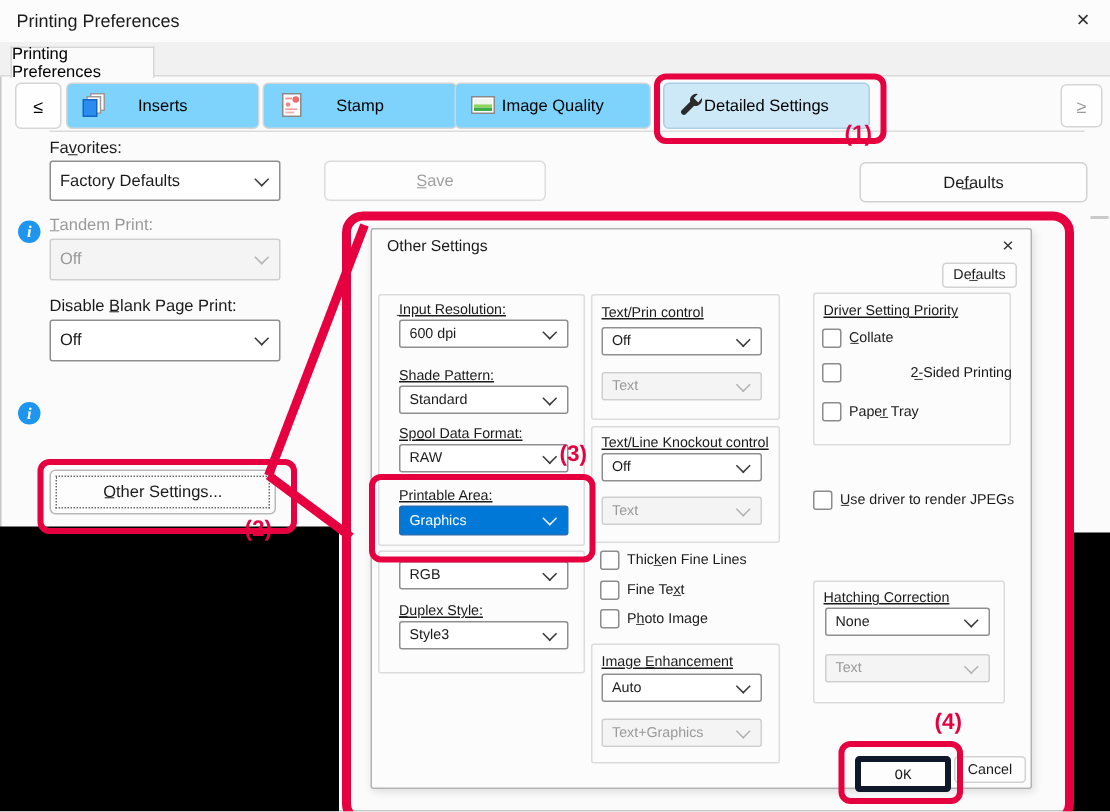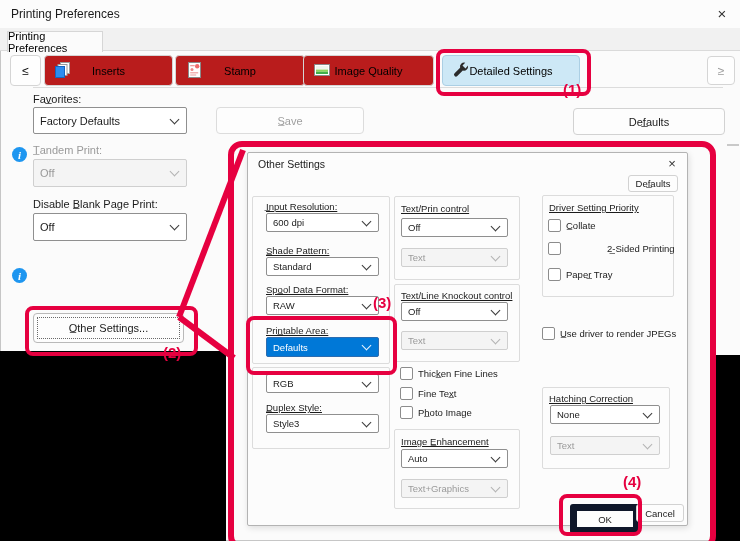--- a/index.html
+++ b/index.html
@@ -9,33 +9,33 @@
   .txt{white-space:nowrap;color:#1b1b1b;}
   .dis{color:#9a9a9a;}
   
   .titlebar{left:0;top:0;width:740px;height:28px;background:#fcfcfc;}
   .title{left:11px;top:7px;font-size:12px;}
   .closex{right:8px;top:5px;width:20px;height:18px;font-size:15px;color:#333;text-align:center;line-height:18px;cursor:pointer;}
   .tabstrip{left:0;top:28px;width:740px;height:22px;background:#f1f1f1;border-bottom:1px solid #dadada;}
   .tab{left:7px;top:31px;width:94px;height:20px;background:#fbfbfb;border:1px solid #d6d6d6;border-bottom:none;
        font-size:11px;display:flex;align-items:center;justify-content:center;z-index:2;}
   
-  .tbtn{background:#b91c1c;border:1px solid #d5d5d5;border-radius:4px;}
+  .tbtn{background:#7dd3fc;border:1px solid #d5d5d5;border-radius:4px;}
   .tbtn .ic{position:absolute;left:8px;top:4px;width:20px;height:20px;}
   .tbtn .tl{position:absolute;left:0;top:0;width:100%;height:100%;display:flex;align-items:center;justify-content:center;font-size:11px;}
   .tbtn.active{background:#cde8f6;border-color:#abcfe4;}
   .navbtn{background:#fefefe;border:1px solid #d5d5d5;border-radius:4px;font-size:12px;
           display:flex;align-items:center;justify-content:center;}
   .sep{height:1px;background:#dcdcdc;}
   
   .btn{background:#fdfdfd;border:1px solid #d2d2d2;border-radius:4px;display:flex;align-items:center;justify-content:center;
        font-size:11px;color:#1b1b1b;}
   .btn.disabled{color:#9f9f9f;border-color:#dcdcdc;}
   .btn.sm{font-size:9.5px;border-radius:3px;}
-  .btn.okdef{border:7px solid #0f172a;border-radius:3px;}
+  .btn.okdef{border:4px solid #0f172a;border-radius:3px;font-family:Liberation Mono, monospace;}
   .focus-dotted{outline:1px dotted #6a6a6a;outline-offset:-5px;}
   
   .combo{background:#fff;border:1px solid #8f8f8f;border-radius:2px;display:flex;align-items:center;}
   .combo .val{padding-left:6px;font-size:9.5px;color:#1b1b1b;flex:1;white-space:nowrap;overflow:hidden;}
   .combo.main .val{font-size:11px;}
   .chev{width:6px;height:6px;border-right:1.4px solid #3a3a3a;border-bottom:1.4px solid #3a3a3a;
         transform:rotate(45deg);margin-right:8px;margin-top:-3px;flex:none;}
   .combo.disabled{background:#f4f4f4;border-color:#cfcfcf;}
   .combo.disabled .val{color:#9a9a9a;}
   .combo.disabled .chev{border-color:#b3b3b3;}
@@ -177,21 +177,21 @@
   </div>
 
   <div class="abs txt dlbl" style="left:266px;top:284px;z-index:22;">Spo̲ol Data Format:</div>
   <div class="abs combo" style="left:266px;top:296px;width:111px;height:17px;z-index:22;">
     <span class="val">RAW</span>
     <span class="chev"></span>
   </div>
 
   <div class="abs txt dlbl" style="left:266px;top:325px;z-index:22;">Prin̲table Area:</div>
   <div class="abs combo selected" style="left:266px;top:337px;width:111px;height:18px;z-index:22;">
-    <span class="val">Defaults</span>
+    <span class="val">Graphics</span>
     <span class="chev"></span>
   </div>
 
   <div class="abs combo" style="left:266px;top:374px;width:111px;height:17px;z-index:22;">
     <span class="val">RGB</span>
     <span class="chev"></span>
   </div>
   <div class="abs txt dlbl" style="left:266px;top:402px;z-index:22;">D̲uplex Style:</div>
   <div class="abs combo" style="left:266px;top:414px;width:111px;height:17px;z-index:22;">
     <span class="val">Style3</span>

